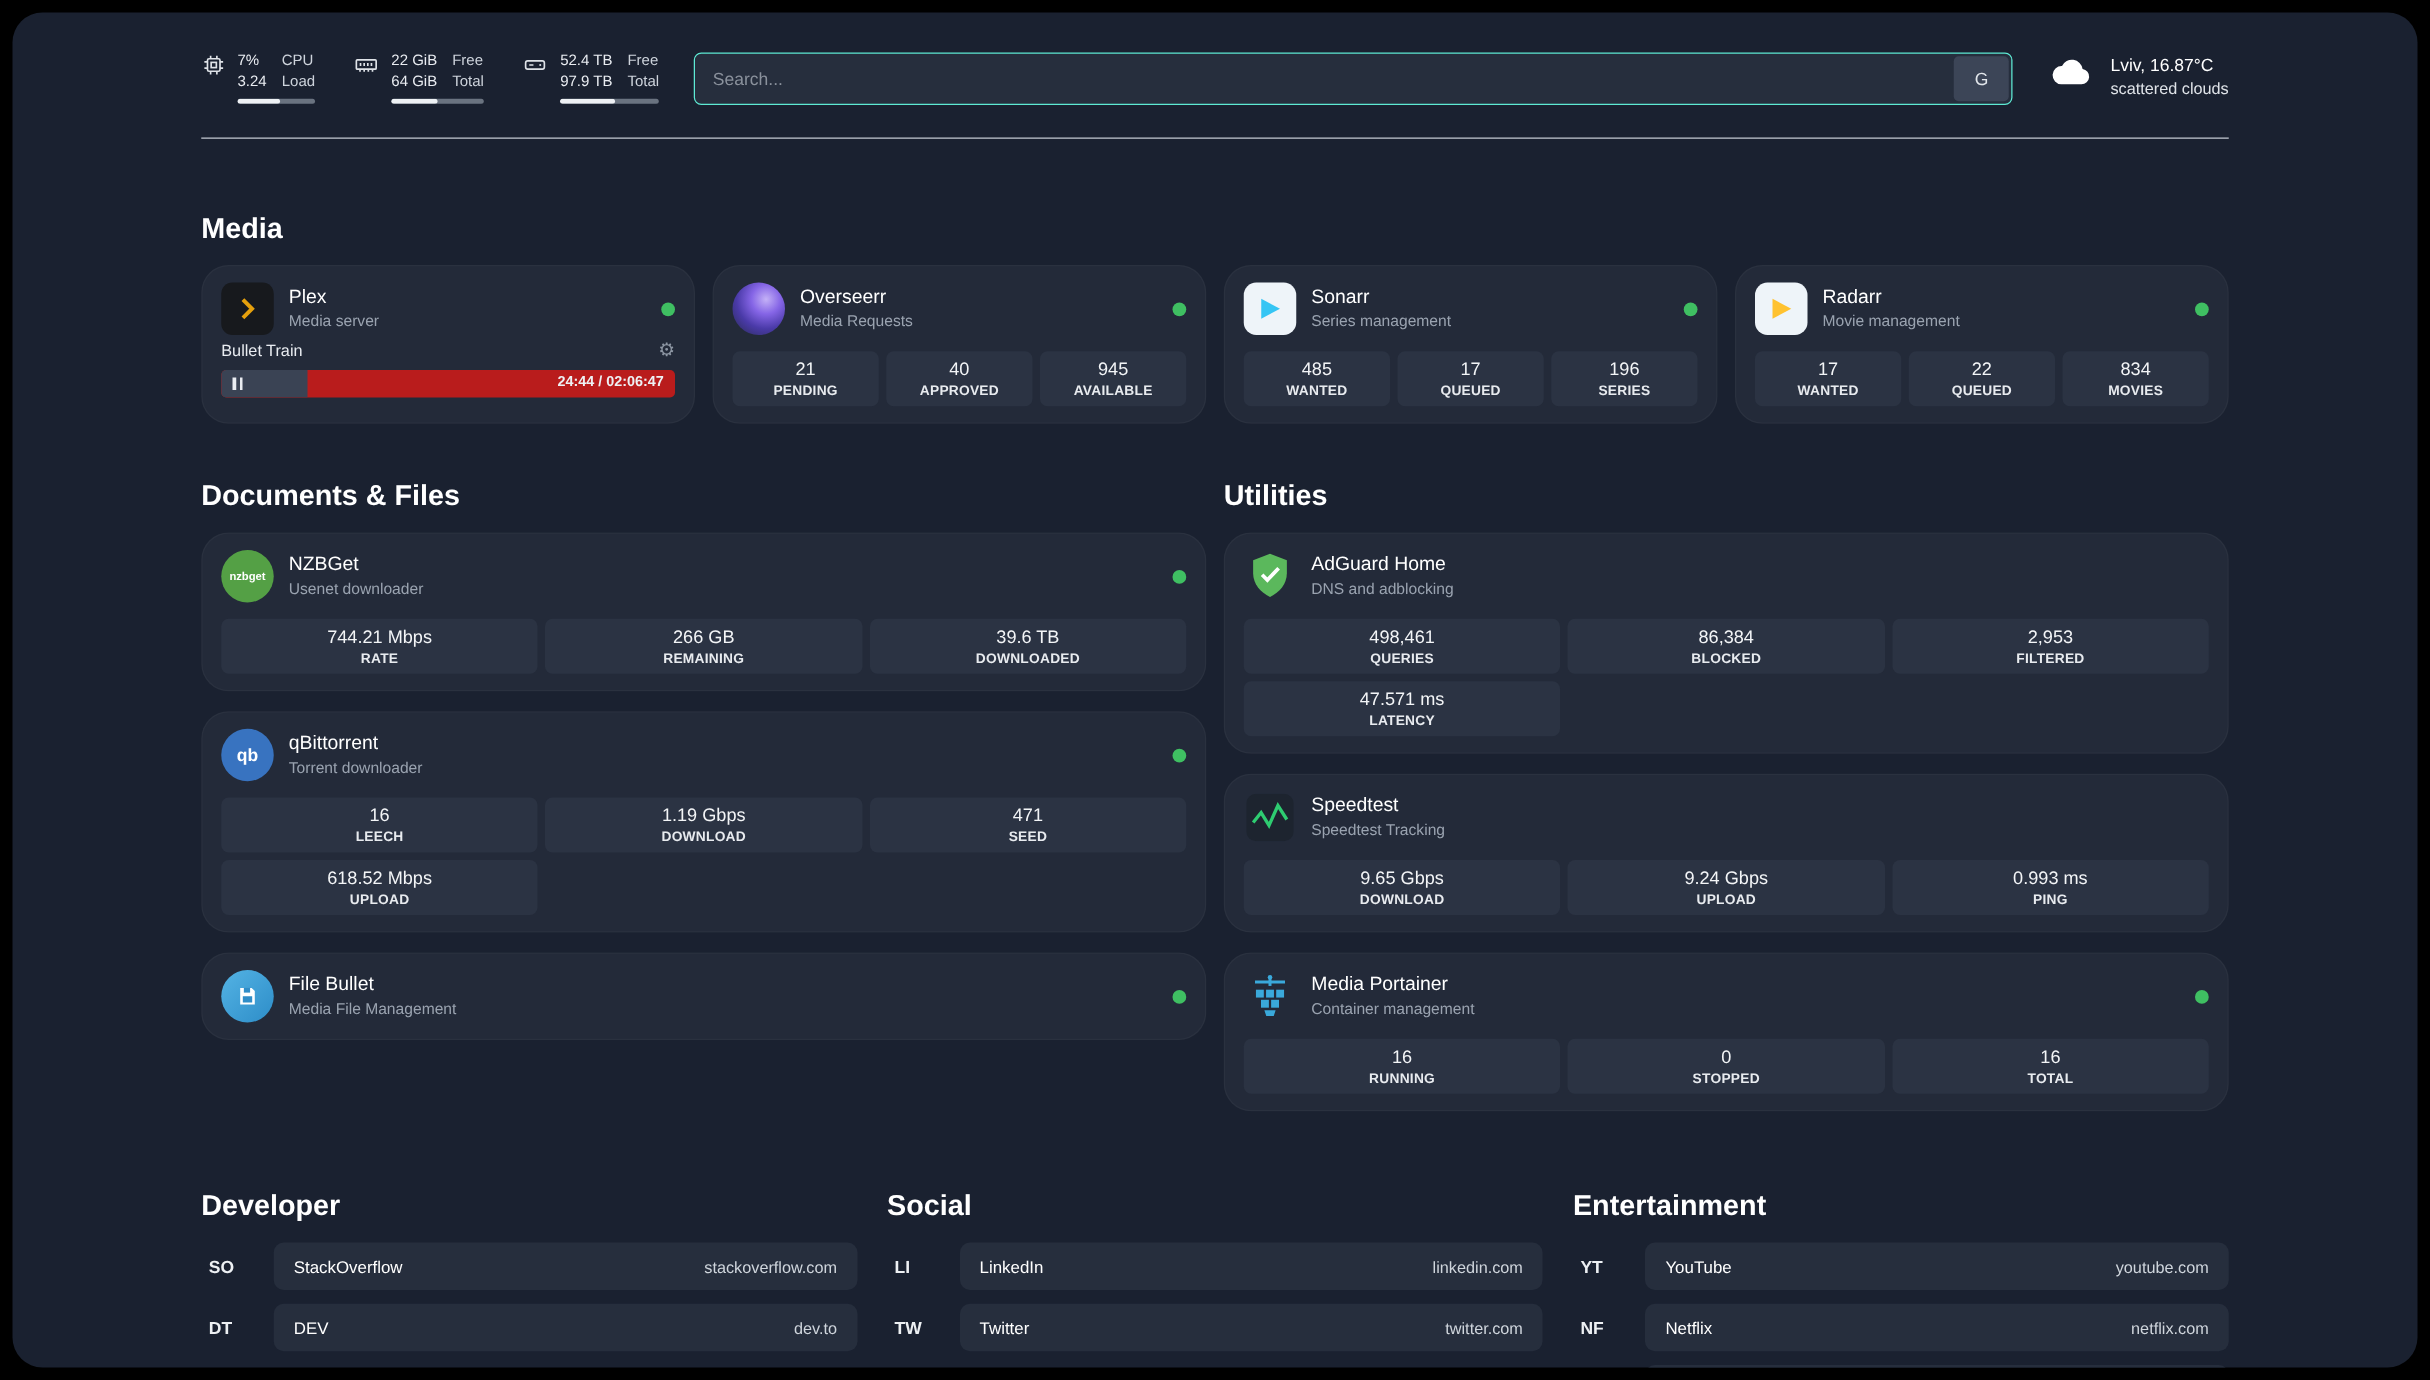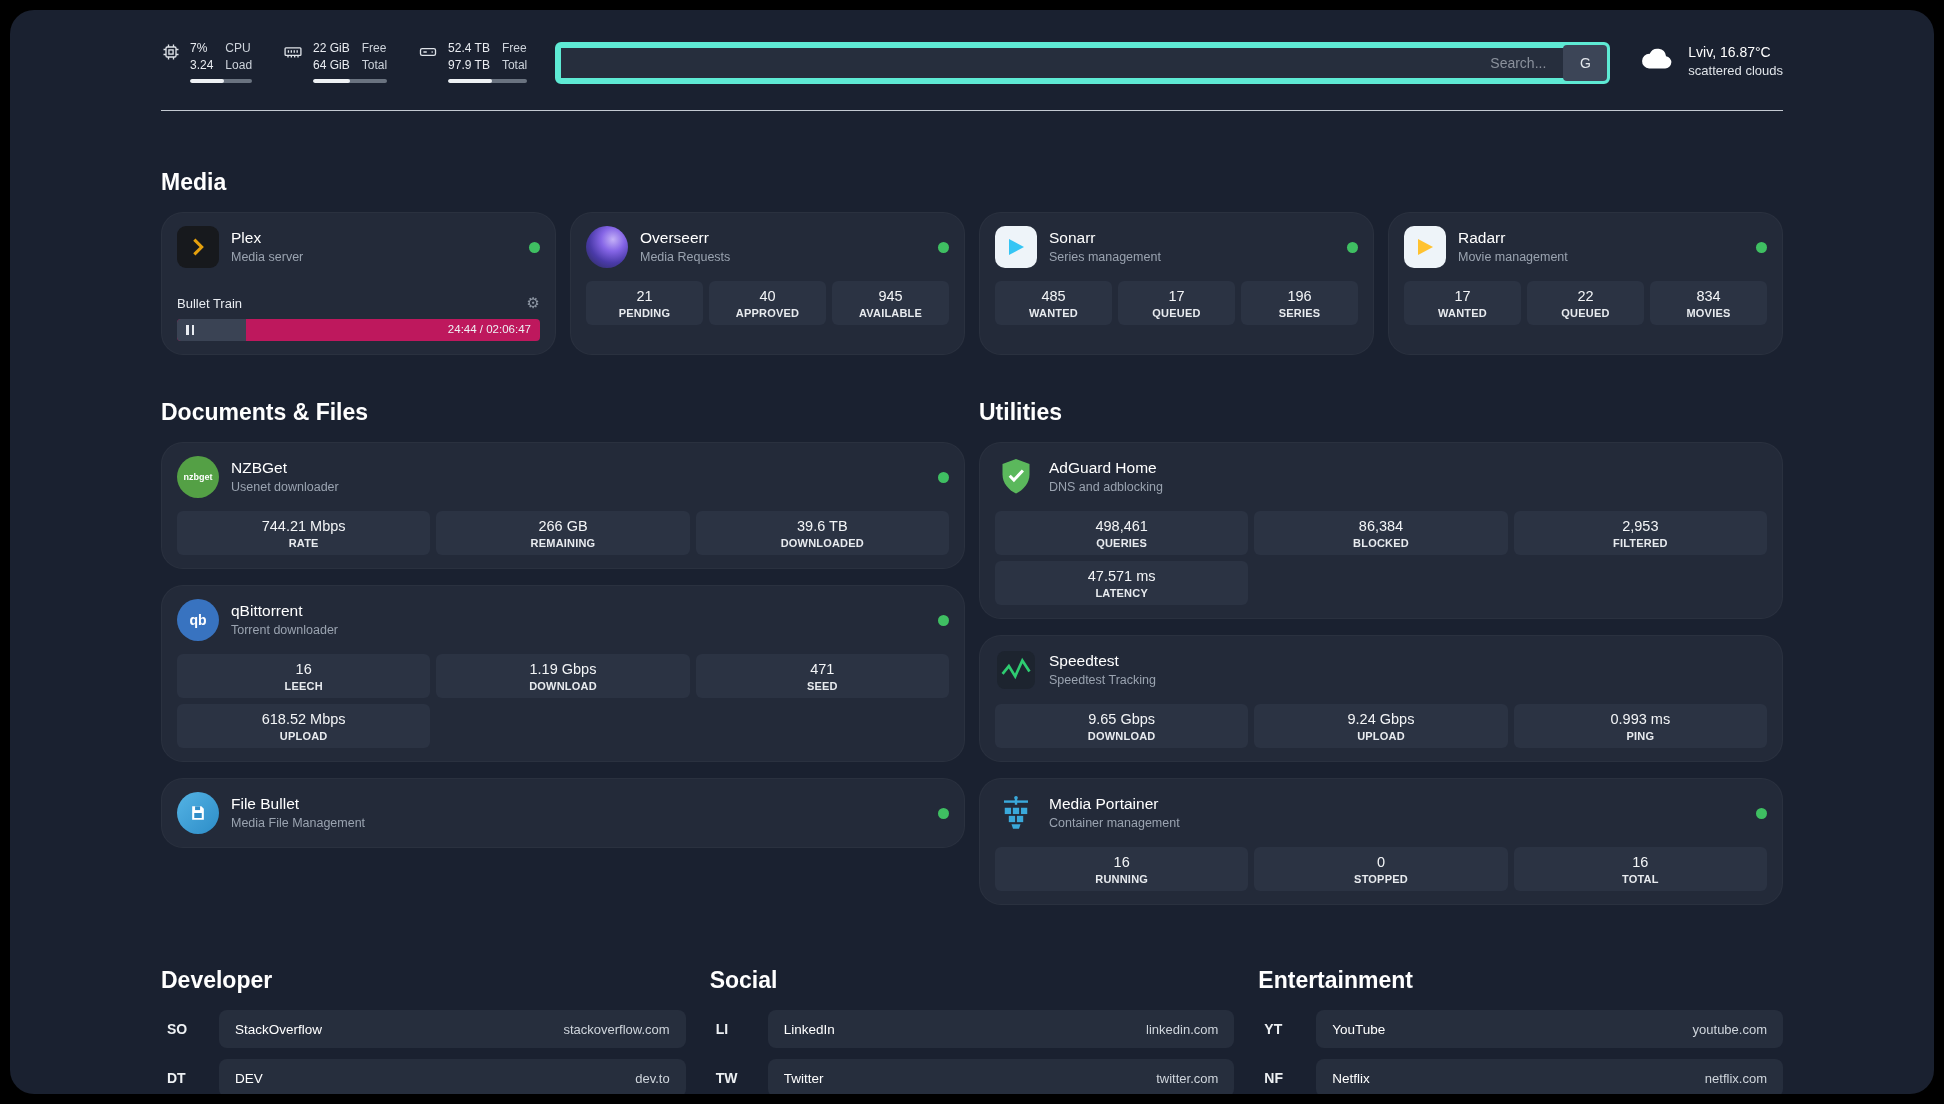--- a/index.html
+++ b/index.html
@@ -16,22 +16,22 @@
   .metric { display:flex; gap:9px; }
   .m-icon { margin-top:2px; display:flex; }
   .m-cols { display:flex; gap:12px; font-size:12px; color:#e9ecf1; line-height:1.4; }
   .m-col div { white-space:nowrap; }
   .m-col.lbl { color:#cdd3db; }
   .m-bar { height:4px; background:#6a7380; border-radius:2px; margin-top:5px; overflow:hidden; }
   .m-fill { height:100%; background:#eef1f4; border-radius:2px; }
 
   .search { flex:1; position:relative; margin:2px 28px 0 28px; }
   .search input {
-    width:100%; height:42px; background:#262e3d; border:6px solid #5eead4;
-    border-radius:6px; color:#e9ecf1; font-size:14px; padding:0 58px 0 14px; outline:none;text-align:right;
+    width:100%; height:42px; background:#262e3d; border:1px solid #5eead4;
+    border-radius:6px; color:#e9ecf1; font-size:14px; padding:0 58px 0 14px; outline:none;
   }
   .search input::placeholder { color:#8a919c; }
   .engine-btn {
     position:absolute; right:3px; top:3px; width:44px; height:36px;
     background:#3c4557; border:none; border-radius:4px; color:#e2e6eb; font-size:14px; cursor:pointer;
   }
 
   .weather { display:flex; align-items:center; gap:12px; margin-top:2px; }
   .weather-txt { line-height:1.45; }
   .weather-loc { font-size:14px; color:#ffffff; }
@@ -63,24 +63,24 @@
   .icon-fb { background:linear-gradient(135deg,#54b3e4,#2d8dc8); border-radius:50%; }
 
   .stats { display:grid; gap:6px; margin-top:13px; }
   .stats-3 { grid-template-columns:repeat(3,1fr); }
   .stats-4 { grid-template-columns:repeat(3,1fr); }
   .tile { background:#2b3343; border-radius:6px; text-align:center; padding:7px 4px 6px 4px; }
   .tile-value { font-size:14.5px; color:#f3f5f7; }
   .tile-label { font-size:11px; font-weight:700; color:#e8ebef; margin-top:3px; letter-spacing:0.2px; }
 
   
-  .np-row { display:flex; justify-content:space-between; margin-top:28px; }
+  .np-row { display:flex; justify-content:space-between; margin-top:5px; }
   .np-title { font-size:13px; color:#e9ecf1; }
   .gear { color:#8d96a3; font-size:15px; font-family:"DejaVu Sans", sans-serif; cursor:pointer; line-height:1; }
-  .player { position:relative; height:22px; background:#be185d; border-radius:4px; margin-top:8px; overflow:hidden; cursor:pointer; }
+  .player { position:relative; height:22px; background:#b91c1c; border-radius:4px; margin-top:8px; overflow:hidden; cursor:pointer;font-weight:bold; }
   .player-fill { position:absolute; left:0; top:0; bottom:0; background:#3a4354; }
   .pause { position:absolute; left:9px; top:6px; display:flex; gap:3px; cursor:pointer; }
   .pause i { display:block; width:2.5px; height:10px; background:#e9ecf1; }
   .player-time { position:absolute; right:9px; top:4px; font-size:11.5px; color:#eef1f4; }
 
   
   .grid3 { display:grid; grid-template-columns:repeat(3,1fr); gap:24px; margin-top:62px; }
   .bm-rows { display:flex; flex-direction:column; gap:11px; }
   .bm-row { display:flex; align-items:center; }
   .bm-abbr { width:58px; font-size:14px; font-weight:600; color:#edf0f3; padding-left:6px; }

